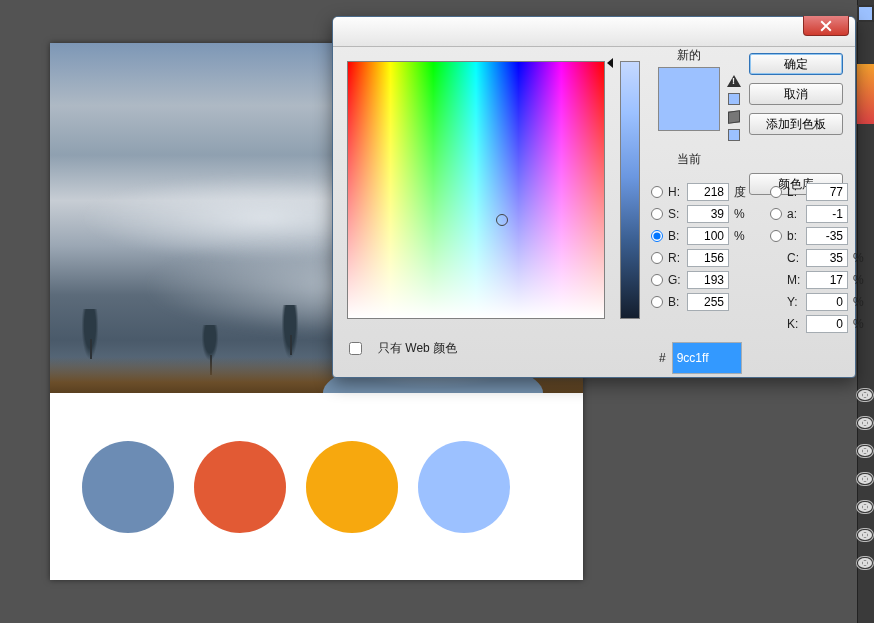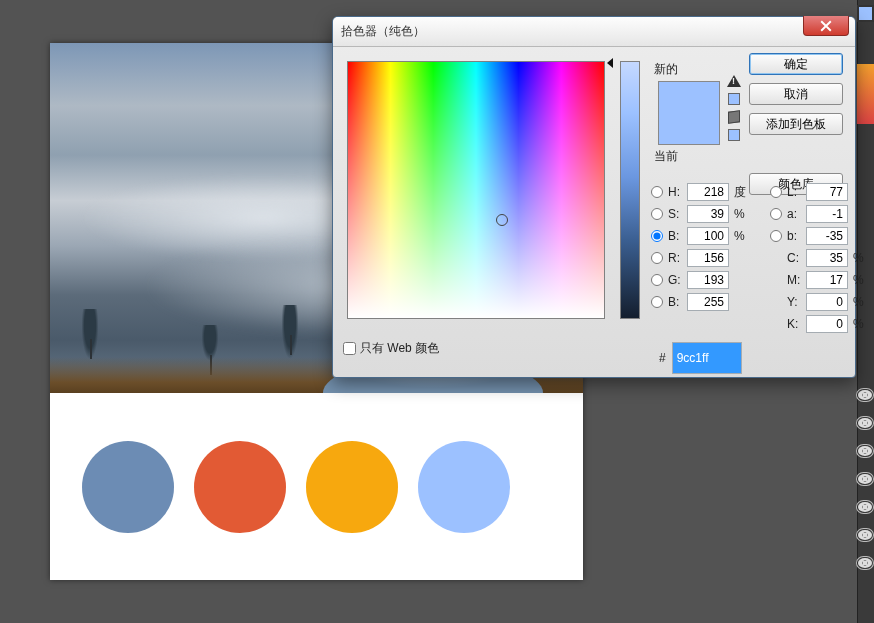--- a/index.html
+++ b/index.html
@@ -73,21 +73,21 @@
   .field-arrow { position:absolute; left:274px; top:11px; width:0; height:0; border-top:5px solid transparent; border-bottom:5px solid transparent; border-right:6px solid #111; }
 
   
   .hue-strip {
     position:absolute; left:287px; top:14px; width:20px; height:258px;
     background: linear-gradient(180deg,#c4d8ff 0%, #9cc1ff 20%, #6b97e0 45%, #3a5e90 70%, #141e2d 100%);
     border:1px solid #808080;
   }
 
   
-  .preview-wrap { position:absolute; left:321px; top:14px; width:70px; }
+  .preview-wrap { position:absolute; left:321px; top:0; width:70px; text-align:center; }
   .preview-label { font-size:12px; margin-bottom:3px; }
   .preview-box { width:62px; height:64px; margin:0 auto; border:1px solid #888; display:flex; flex-direction:column; }
   .preview-box > div { flex:1; }
   .warn-icons { position:absolute; left:394px; top:28px; display:flex; flex-direction:column; gap:6px; align-items:center; }
   .warn-tri { width:0;height:0;border-left:7px solid transparent;border-right:7px solid transparent;border-bottom:12px solid #333; position:relative;}
   .warn-tri::after{content:"!";position:absolute;left:-2px;top:1px;color:#eee;font-size:9px;font-weight:bold;}
   .warn-sq { width:12px;height:12px;background:#9cc1ff;border:1px solid #666;}
   .cube-ic { width:12px;height:12px;background:#777;border:1px solid #444;transform:skewY(-8deg);}
 
   
@@ -108,21 +108,21 @@
   .numgrid input.val {
     width:42px; height:18px; border:1px solid #a5acb2; background:#fff;
     font-size:12px; padding:0 4px; text-align:right;
   }
   .spacer-col { width:18px; }
 
   .hex-row { position:absolute; left:326px; top:295px; display:flex; align-items:center; gap:6px; }
   .hex-row input { width:70px; height:32px; border:1px solid #a5acb2; font-size:12px; padding:1px 4px; }
   .hex-row input.sel { background:#3399ff; color:#fff; }
 
-  .webonly-row { position:absolute; left:10px; top:293px; display:flex; align-items:center; gap:4px; }
+  .webonly-row { position:absolute; left:16px; top:293px; display:flex; align-items:center; gap:16px; }
   .webonly-row input { width:13px; height:13px; }
 
   
   .panel-thumb { position:absolute; right:0; top:64px; width:17px; height:60px; background: linear-gradient(#f6a12e,#d44); }
 </style>
 </head>
 <body>
 
 <div class="canvas-wrap">
   <div class="landscape">
@@ -150,42 +150,41 @@
   <div class="eye"></div>
   <div class="eye"></div>
   <div class="eye"></div>
   <div class="eye"></div>
   <div class="eye"></div>
   <div class="eye"></div>
 </div>
 
 <div class="dialog">
   <div class="titlebar">
-    <span class="title">拾色器（纯色）</span>
     <div class="closebtn">
       <svg viewBox="0 0 10 10">
           <path d="M1 1 L9 9 M9 1 L1 9" stroke="#fff" stroke-width="1.6" fill="none"></path>
         </svg>
     </div>
   </div>
 
   <div class="dlg-body">
     <div class="sv-field">
       <div class="sv-cursor" style="left:148px; top:152px;"></div>
     </div>
     <div class="field-arrow"></div>
     <div class="hue-strip"></div>
 
     <div class="preview-wrap">
       <div class="preview-label">新的</div>
       <div class="preview-box">
         <div style="background:#9cc1ff"></div>
         <div style="background:#9cc1ff"></div>
       </div>
-      <div class="preview-label" style="margin-top:3px">当前</div>
+      <div class="preview-label" style="margin-top:20px">当前</div>
     </div>
     <div class="warn-icons">
       <div class="warn-tri"></div>
       <div class="warn-sq"></div>
       <div class="cube-ic"></div>
       <div class="warn-sq" style="background:#9cc1ff"></div>
     </div>
 
     <div class="btn-col">
       <button class="winbtn primary">确定</button>

